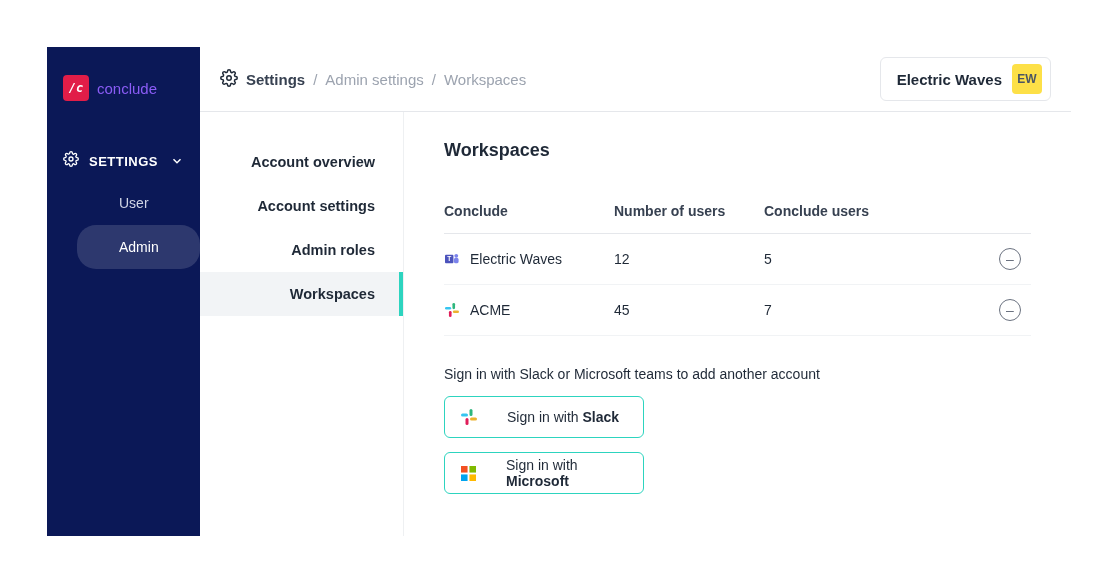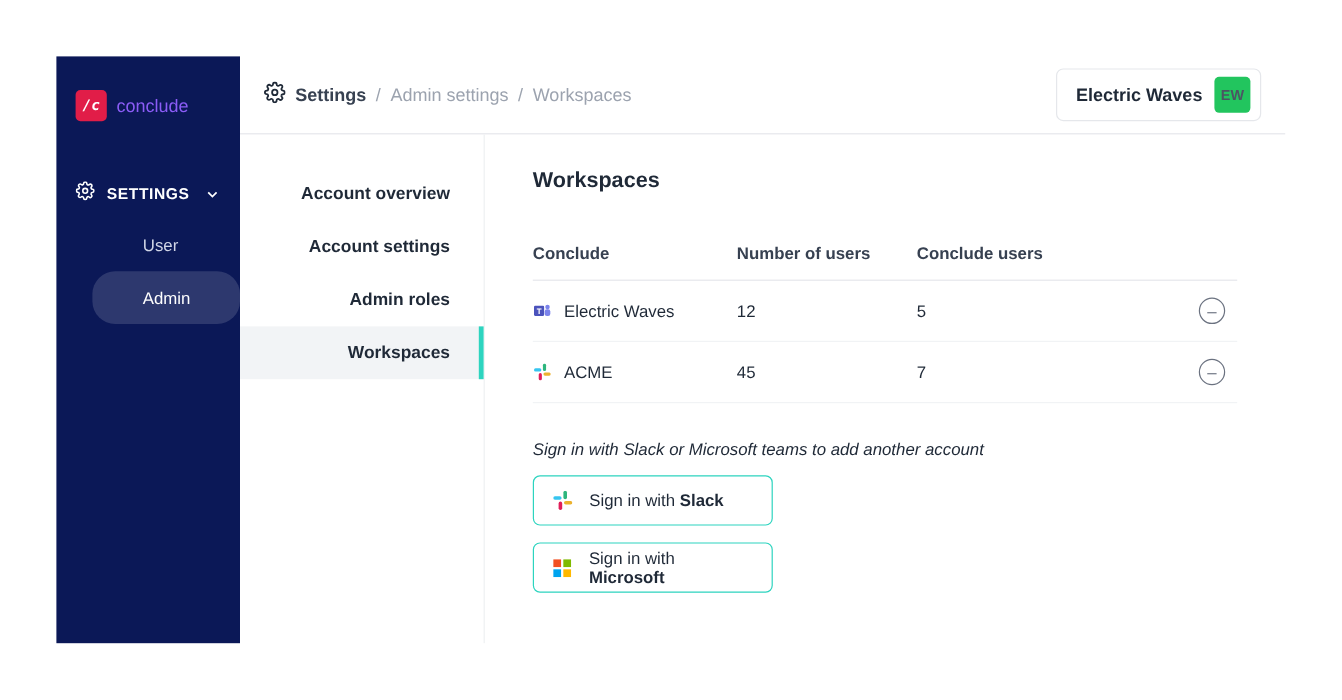--- a/index.html
+++ b/index.html
@@ -136,21 +136,21 @@
       padding: 6px 8px 6px 16px;
       font-size: 15px;
       font-weight: 600;
       color: #1f2937;
       background: #fff;
       cursor: pointer;
     }
     .org-avatar {
       width: 30px;
       height: 30px;
-      background: #22c55e;
+      background: #fde047;
       border-radius: 4px;
       display: flex;
       align-items: center;
       justify-content: center;
       font-size: 12px;
       font-weight: 600;
       color: #4b5563;
     }
 
     
@@ -239,26 +239,25 @@
       justify-content: center;
       font-size: 14px;
       line-height: 1;
       color: #6b7280;
       cursor: pointer;
     }
     .signin-hint {
       margin: 30px 0 14px 0;
       font-size: 14px;
       color: #1f2937;
-      font-style: italic;
     }
     .signin-btn {
       display: flex;
       align-items: center;
-      gap: 14px;
+      gap: 30px;
       width: 200px;
       height: 42px;
       border: 1px solid #2dd4bf;
       border-radius: 6px;
       background: #fff;
       padding: 0 16px;
       font-size: 14px;
       color: #1f2937;
       cursor: pointer;
       margin-bottom: 14px;

